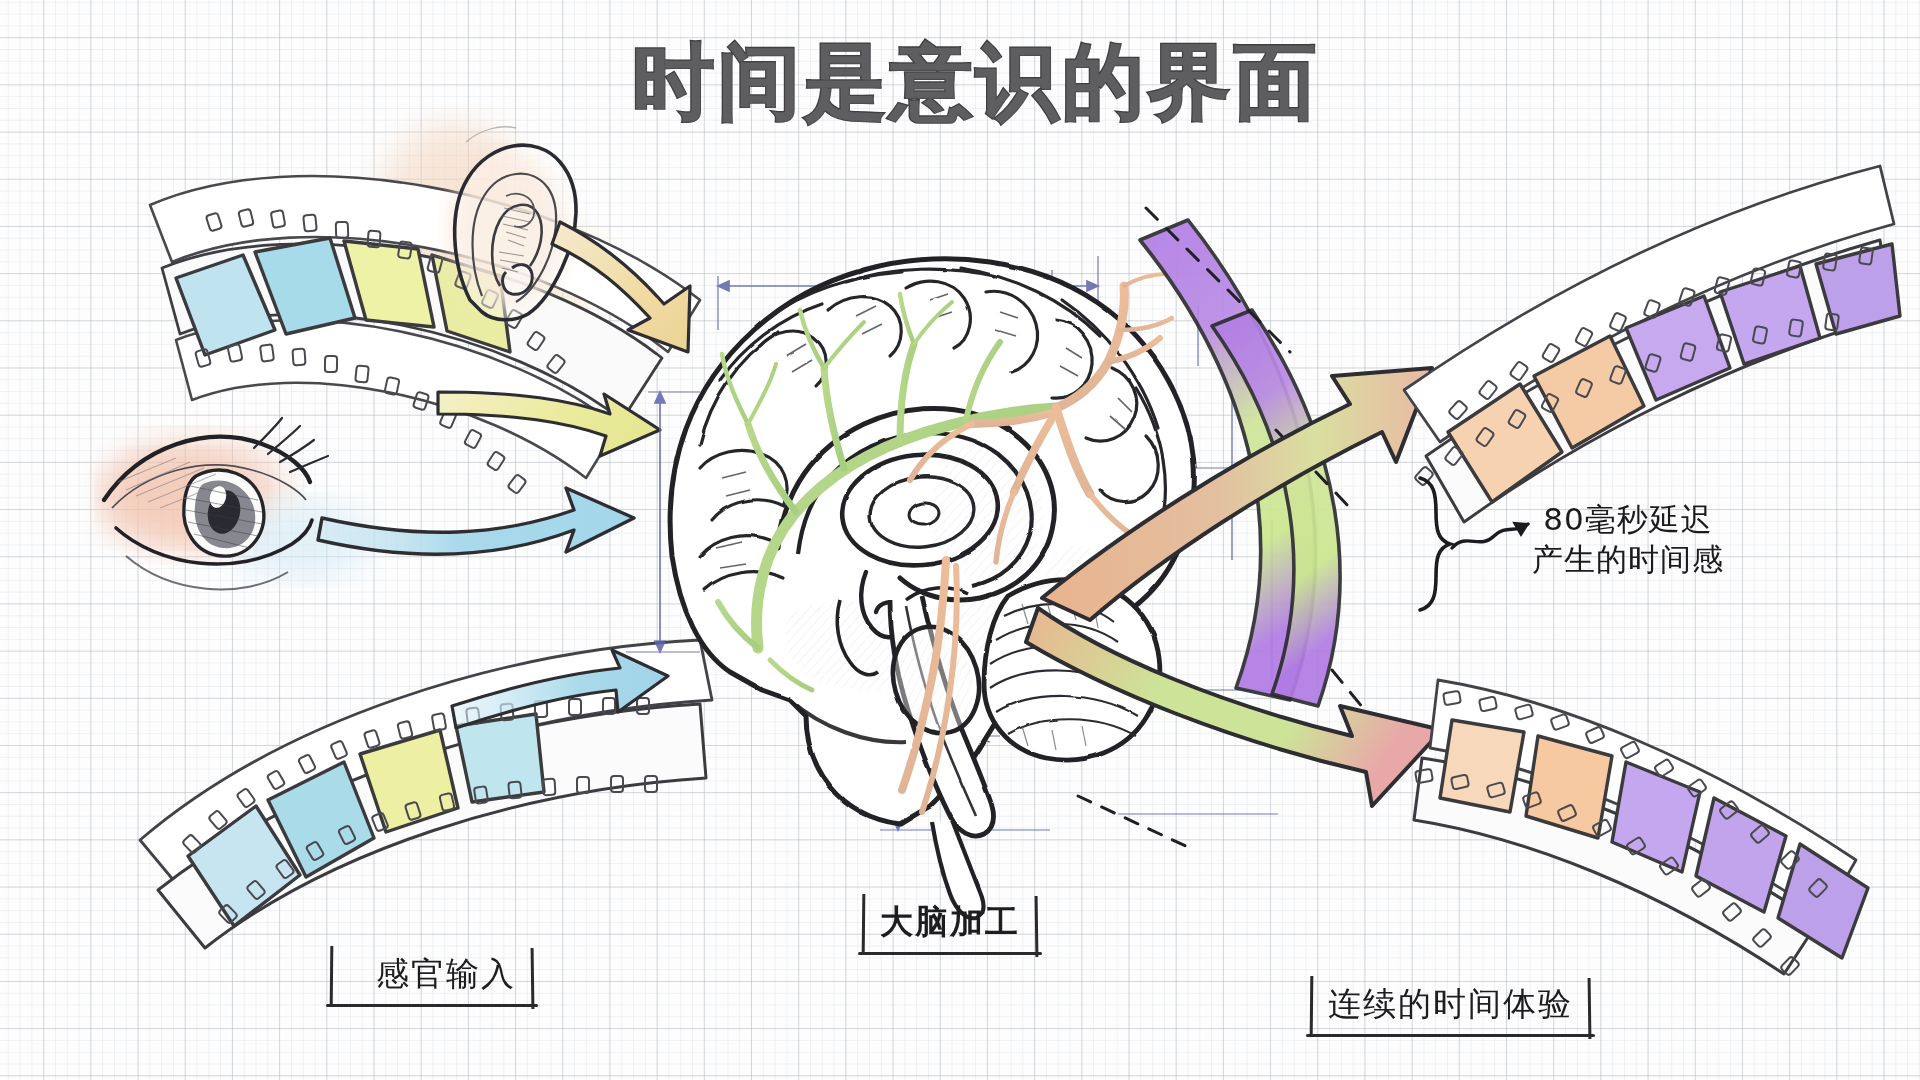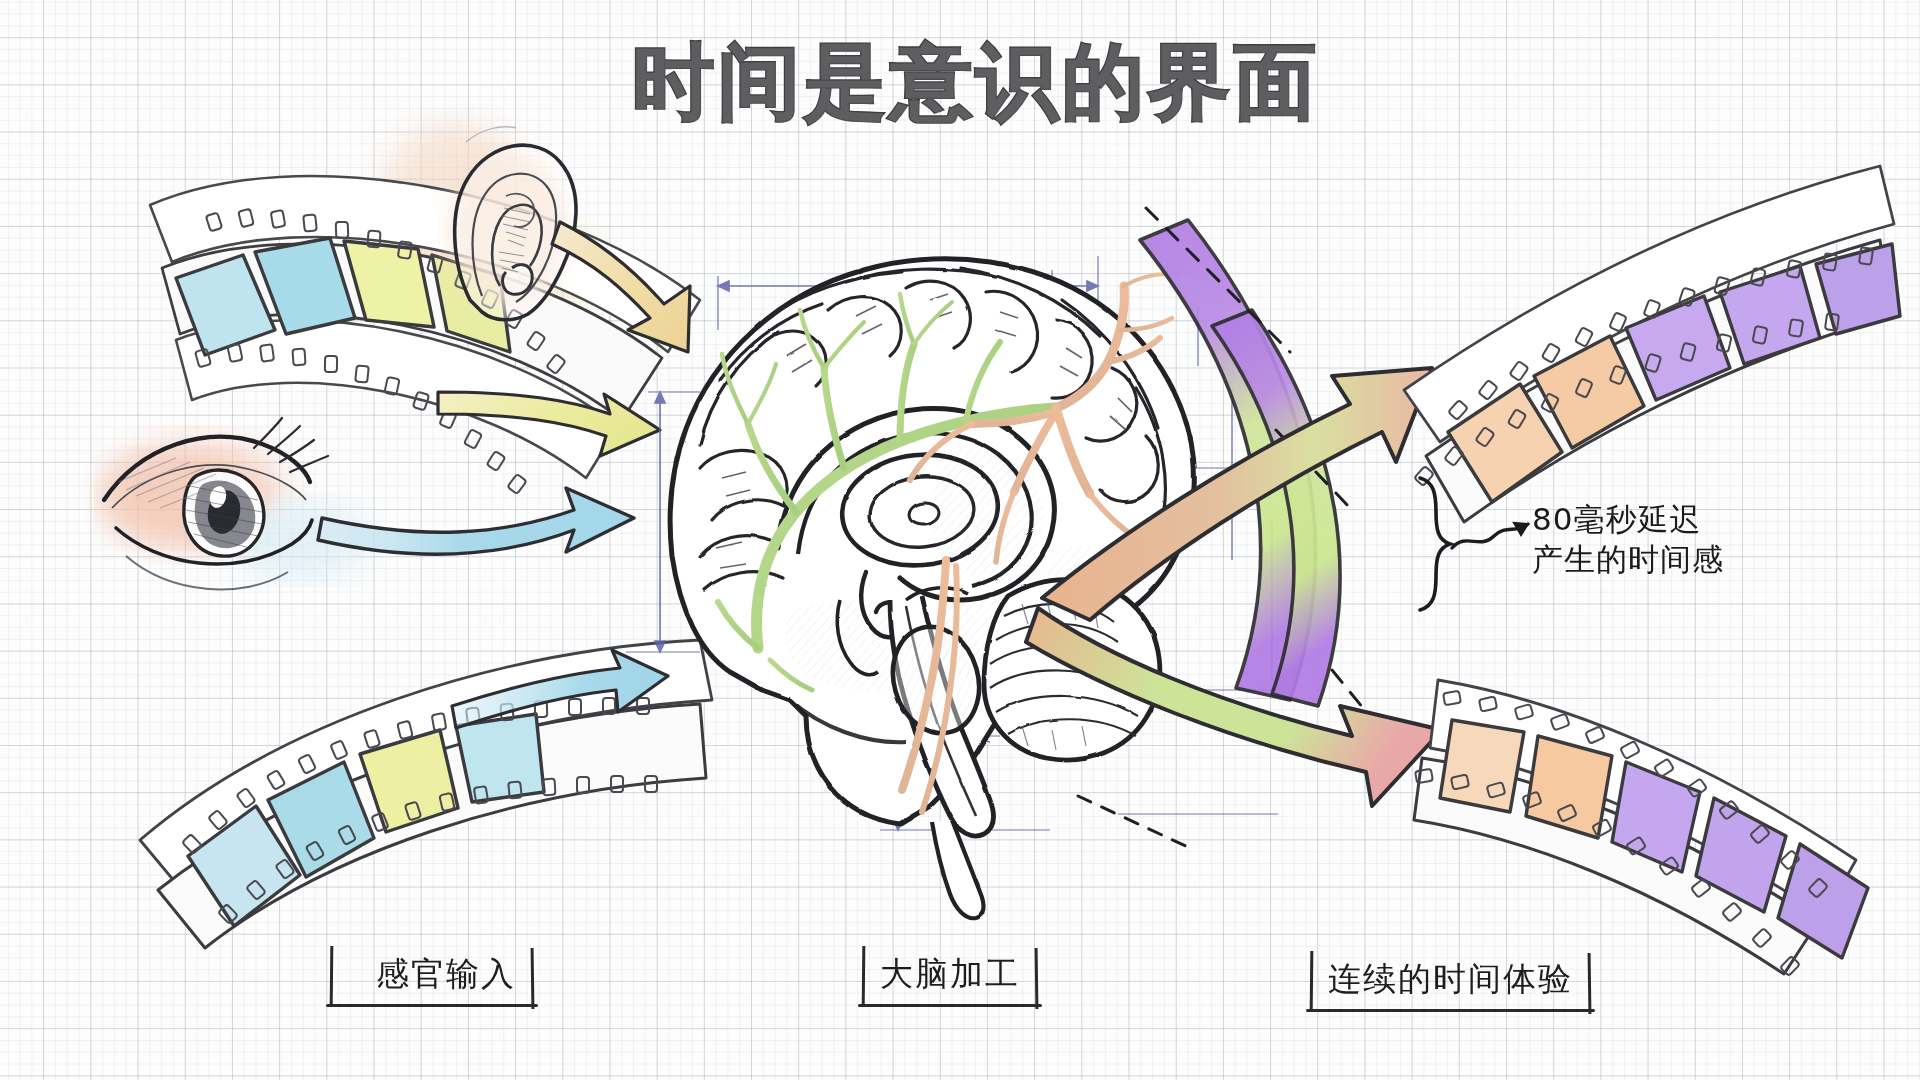--- a/index.html
+++ b/index.html
@@ -63,33 +63,34 @@
   .caption .cap-line-r,
   .caption .cap-line-b {
     position: absolute;
     background: #2a2a2d;
   }
   .caption .cap-line-l { left: 0; top: 0; width: 2.6px; height: 100%; transform: rotate(0.6deg); }
   .caption .cap-line-r { right: 0; top: 2px; width: 2.6px; height: 100%; transform: rotate(-0.8deg); }
   .caption .cap-line-b { left: -4px; bottom: 0; width: calc(100% + 8px); height: 3px; border-radius: 2px; }
 
   #cap-sensory { left: 330px; top: 946px; padding-left: 46px; }
-  #cap-brain   { left: 862px; top: 946px; }
-  #cap-exp     { left: 1310px; top: 951px; }
+  #cap-brain   { left: 862px; top: 894px; font-weight: bold; }
+  #cap-exp     { left: 1310px; top: 976px; }
 
   
   #annot {
     position: absolute;
     left: 1532px;
     top: 500px;
     font-family: "DejaVu Sans", "Liberation Sans", sans-serif;
     font-size: 31px;
     line-height: 1.28;
     color: #1b1b1e;
     letter-spacing: 1px;
+    text-align: center;
   }
 </style>
 </head>
 <body>
 
 <div id="stage">
 
   <div id="title">时间是意识的界面</div>
 
   <svg id="artboard" viewBox="0 0 1920 1080" xmlns="http://www.w3.org/2000/svg">

